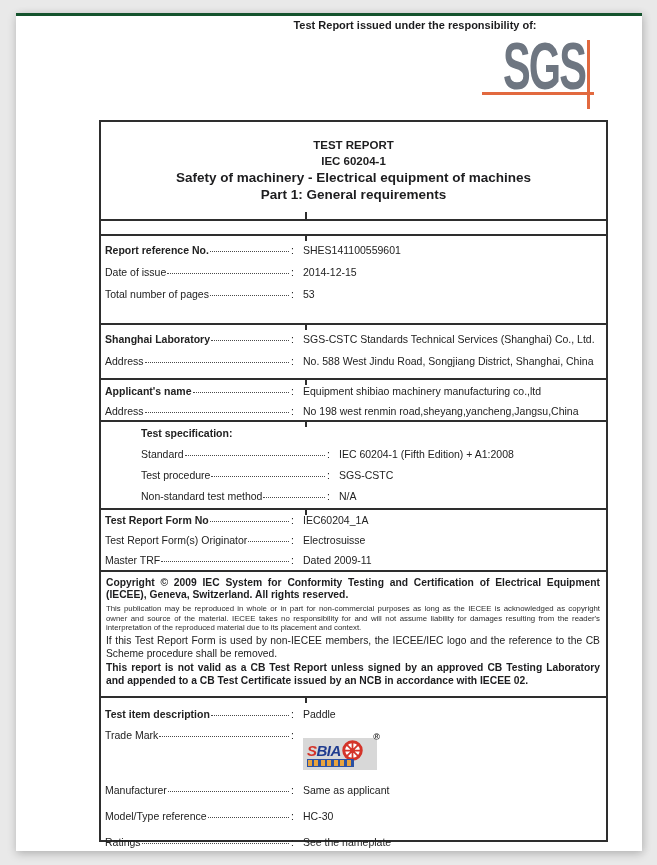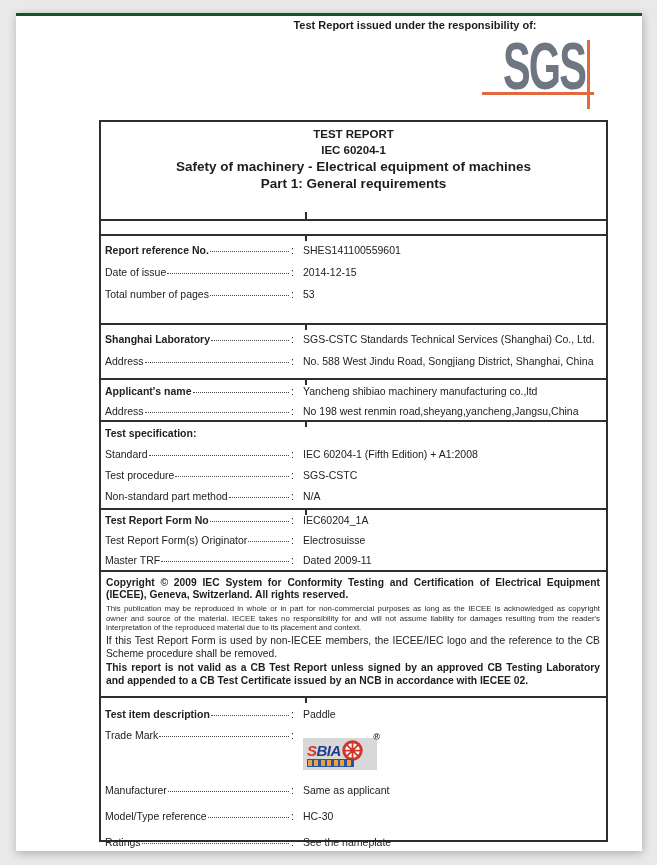--- a/index.html
+++ b/index.html
@@ -30,31 +30,31 @@
   }
   .sgs-hline { position:absolute; left:466px; top:76px; width:112px; height:3px; }
   .sgs-vline { position:absolute; left:571px; top:24px; width:3px; height:69px; }
 
   
   .rt {
     position:absolute; left:83px; top:104px; width:509px; height:722px;
     border:2px solid #2e2e2e; box-sizing:border-box; background:#fff;
   }
   .sec { box-sizing:border-box; border-bottom:2px solid #2e2e2e; position:relative; overflow:hidden; }
-  .title-block { height:99px; text-align:center; padding-top:4px; }
+  .title-block { height:99px; text-align:center; padding-top:15px; }
   .title-block::after { content:""; position:absolute; left:204px; bottom:0; width:2px; height:7px; background:#2e2e2e; }
   .t-s  { font-size:11.5px; font-weight:bold; line-height:16px; color:#1d1d1f; }
   .t-l  { font-size:13.5px; font-weight:bold; line-height:17px; color:#1d1d1f; }
   .spacer { height:15px; }
   .tick-top::before { content:""; position:absolute; left:204px; top:0; width:2px; height:5px; background:#2e2e2e; }
 
   .sec-a { height:89px; padding-top:3px; }
   .sec-b { height:55px; padding-top:3px; }
   .sec-c { height:42px; padding-top:1px; }
-  .sec-d { height:88px; padding-top:1px; }
+  .sec-d { height:88px; padding-top:1px;padding-left:36px; }
   .sec-e { height:62px; }
   .sec-f { height:126px; padding:5px 6px 0 5px; }
   .sec-g { height:162px; border-bottom:none; padding-top:5px;border-radius:11px; }
 
   .row { display:flex; align-items:baseline; padding:0 6px 0 4px; height:22px; line-height:22px; font-size:10.5px; color:#222; }
   .sec-c .row { height:20px; line-height:20px; }
   .sec-d .row { height:21px; line-height:21px; }
   .sec-e .row { height:20px; line-height:20px; }
   .cell-label { display:flex; align-items:baseline; width:189px; flex:none; }
   .cell-label::after { content:":"; margin-left:1px; }
@@ -152,21 +152,21 @@
         <div class="cell-value">No. 588 West Jindu Road, Songjiang District, Shanghai, China</div>
       </div>
     </div>
 
     <div class="sec sec-c tick-top">
       <div class="row">
         <div class="cell-label">
             <span class="lt b">Applicant's name</span>
             <span class="dots"></span>
           </div>
-        <div class="cell-value">Yancheng shibiao machinery manufacturing co.,ltd</div>
+        <div class="cell-value">Equipment shibiao machinery manufacturing co.,ltd</div>
       </div>
       <div class="row">
         <div class="cell-label">
             <span class="lt">Address</span>
             <span class="dots"></span>
           </div>
         <div class="cell-value">No 198 west renmin road,sheyang,yancheng,Jangsu,China</div>
       </div>
     </div>
 
@@ -185,21 +185,21 @@
       </div>
       <div class="row">
         <div class="cell-label">
             <span class="lt">Test procedure</span>
             <span class="dots"></span>
           </div>
         <div class="cell-value">SGS-CSTC</div>
       </div>
       <div class="row">
         <div class="cell-label">
-            <span class="lt">Non-standard part method</span>
+            <span class="lt">Non-standard test method</span>
             <span class="dots"></span>
           </div>
         <div class="cell-value">N/A</div>
       </div>
     </div>
 
     <div class="sec sec-e tick-top">
       <div class="row">
         <div class="cell-label">
             <span class="lt b">Test Report Form No</span>

